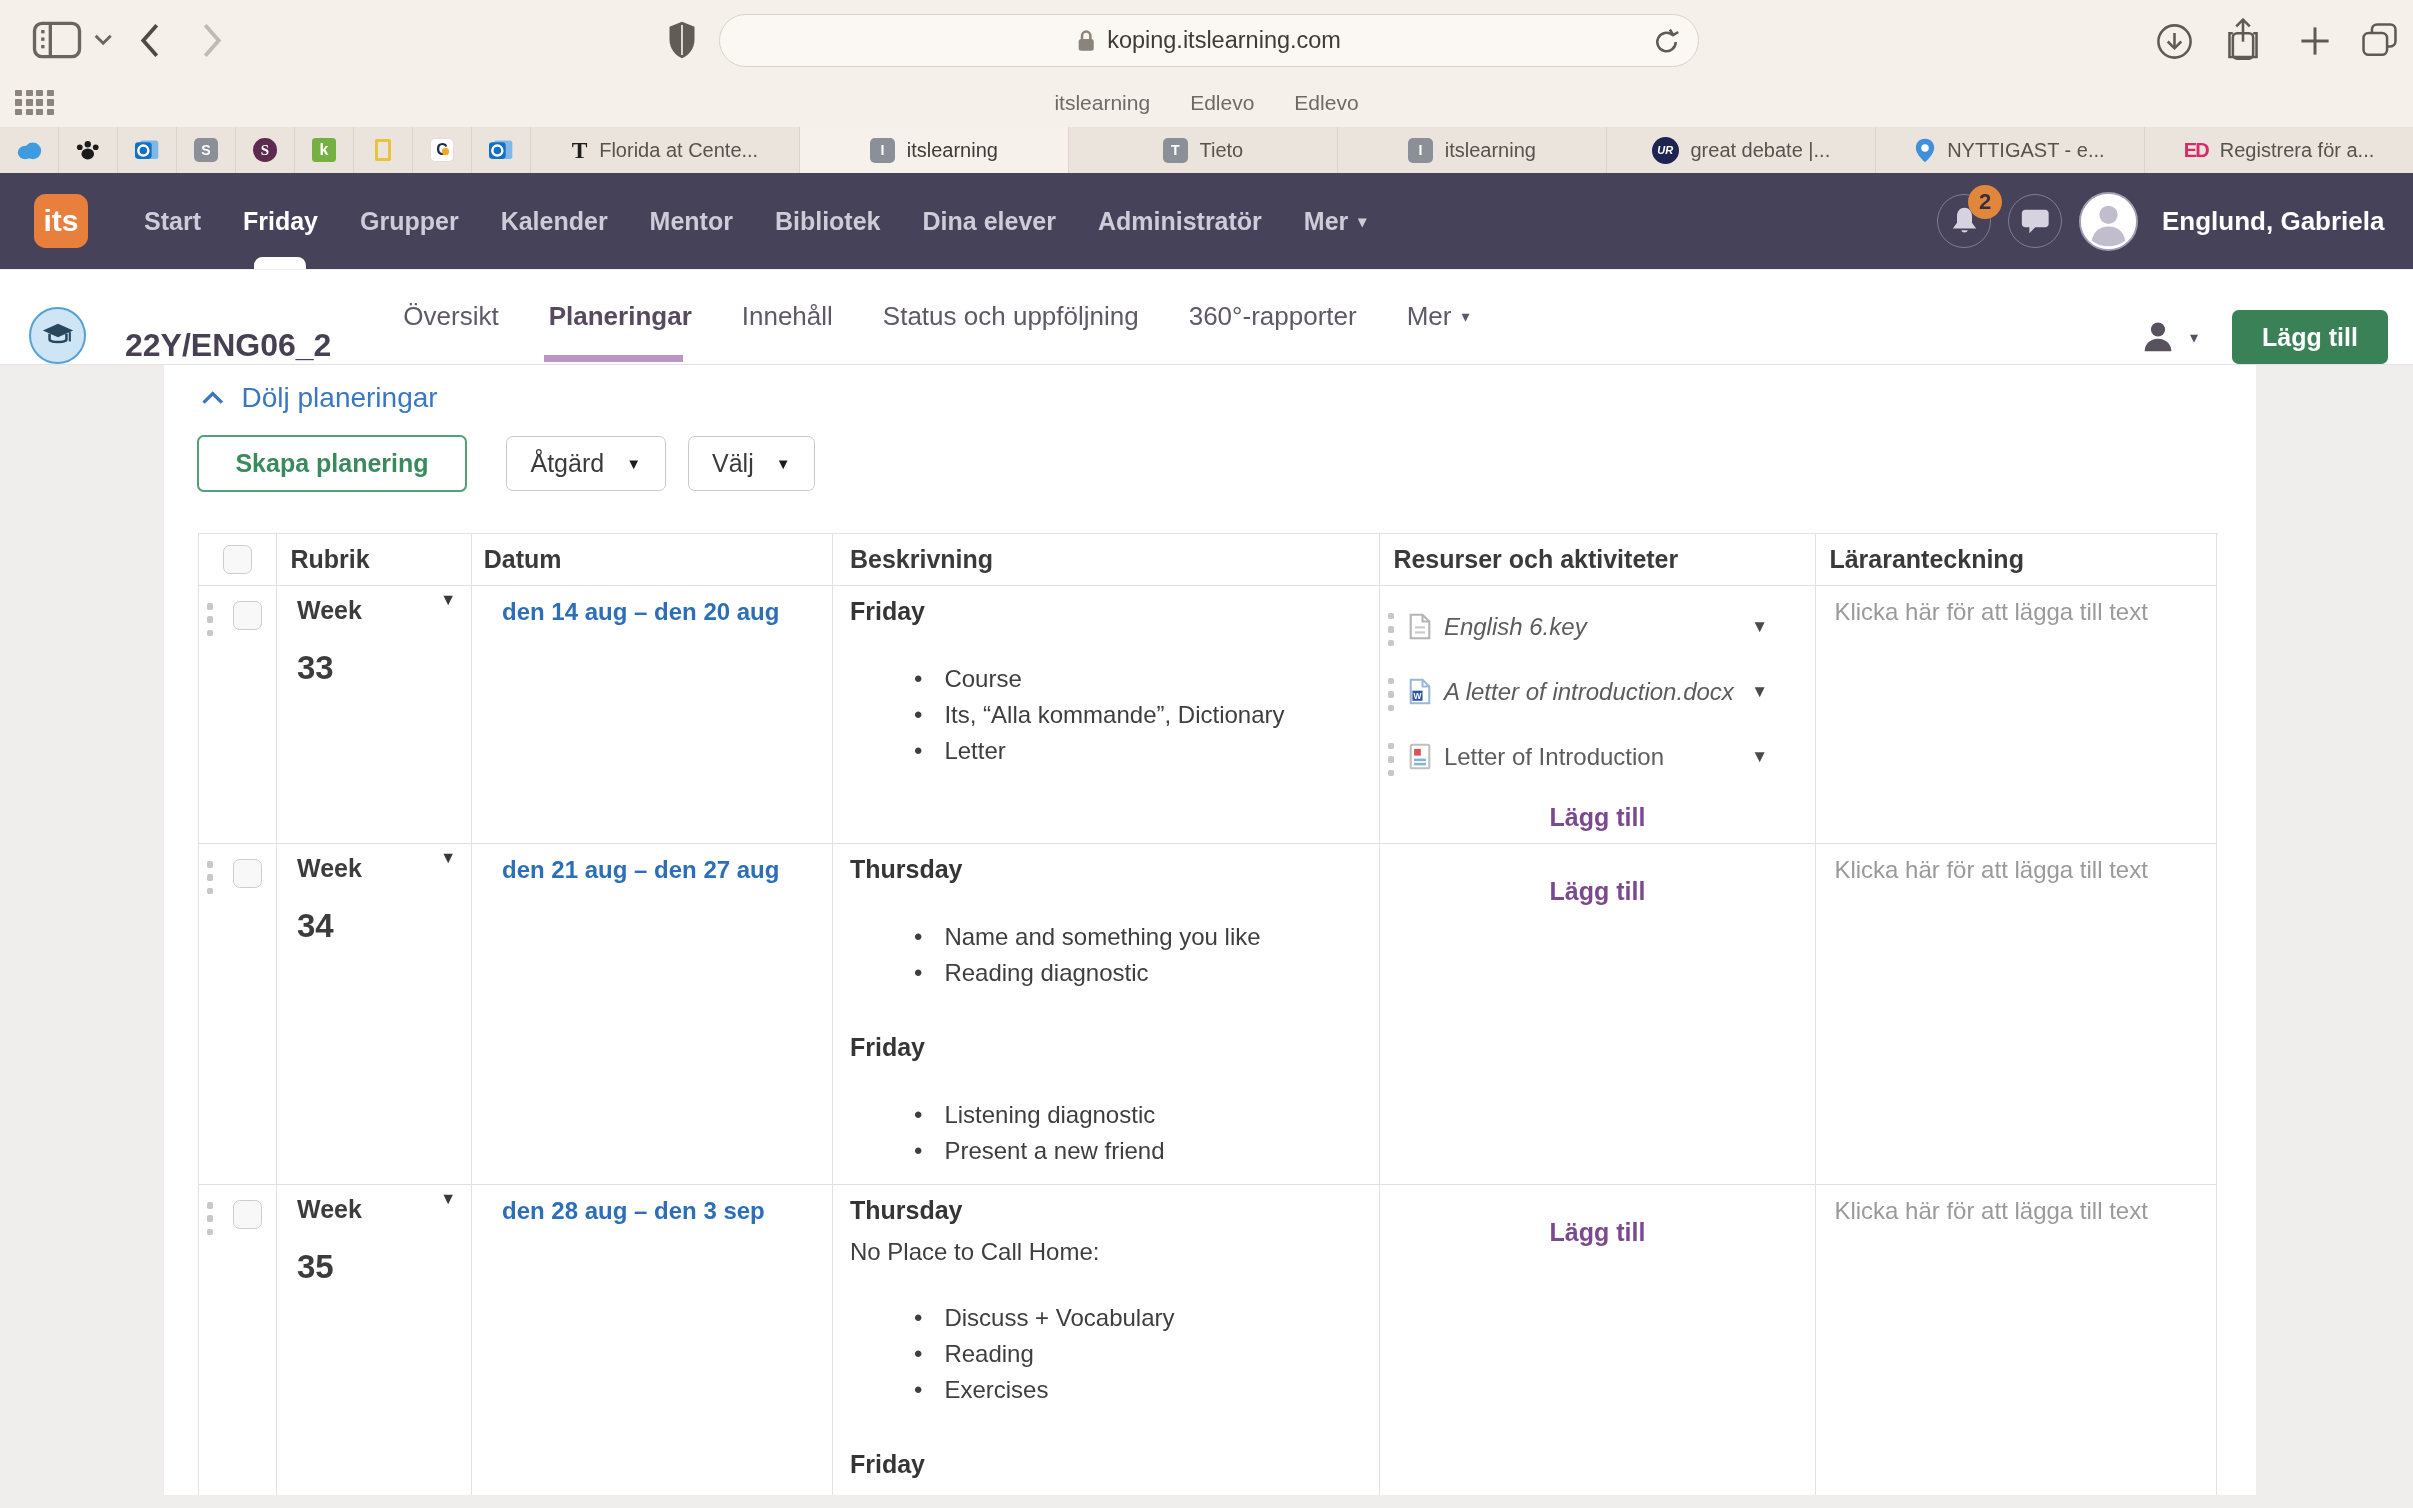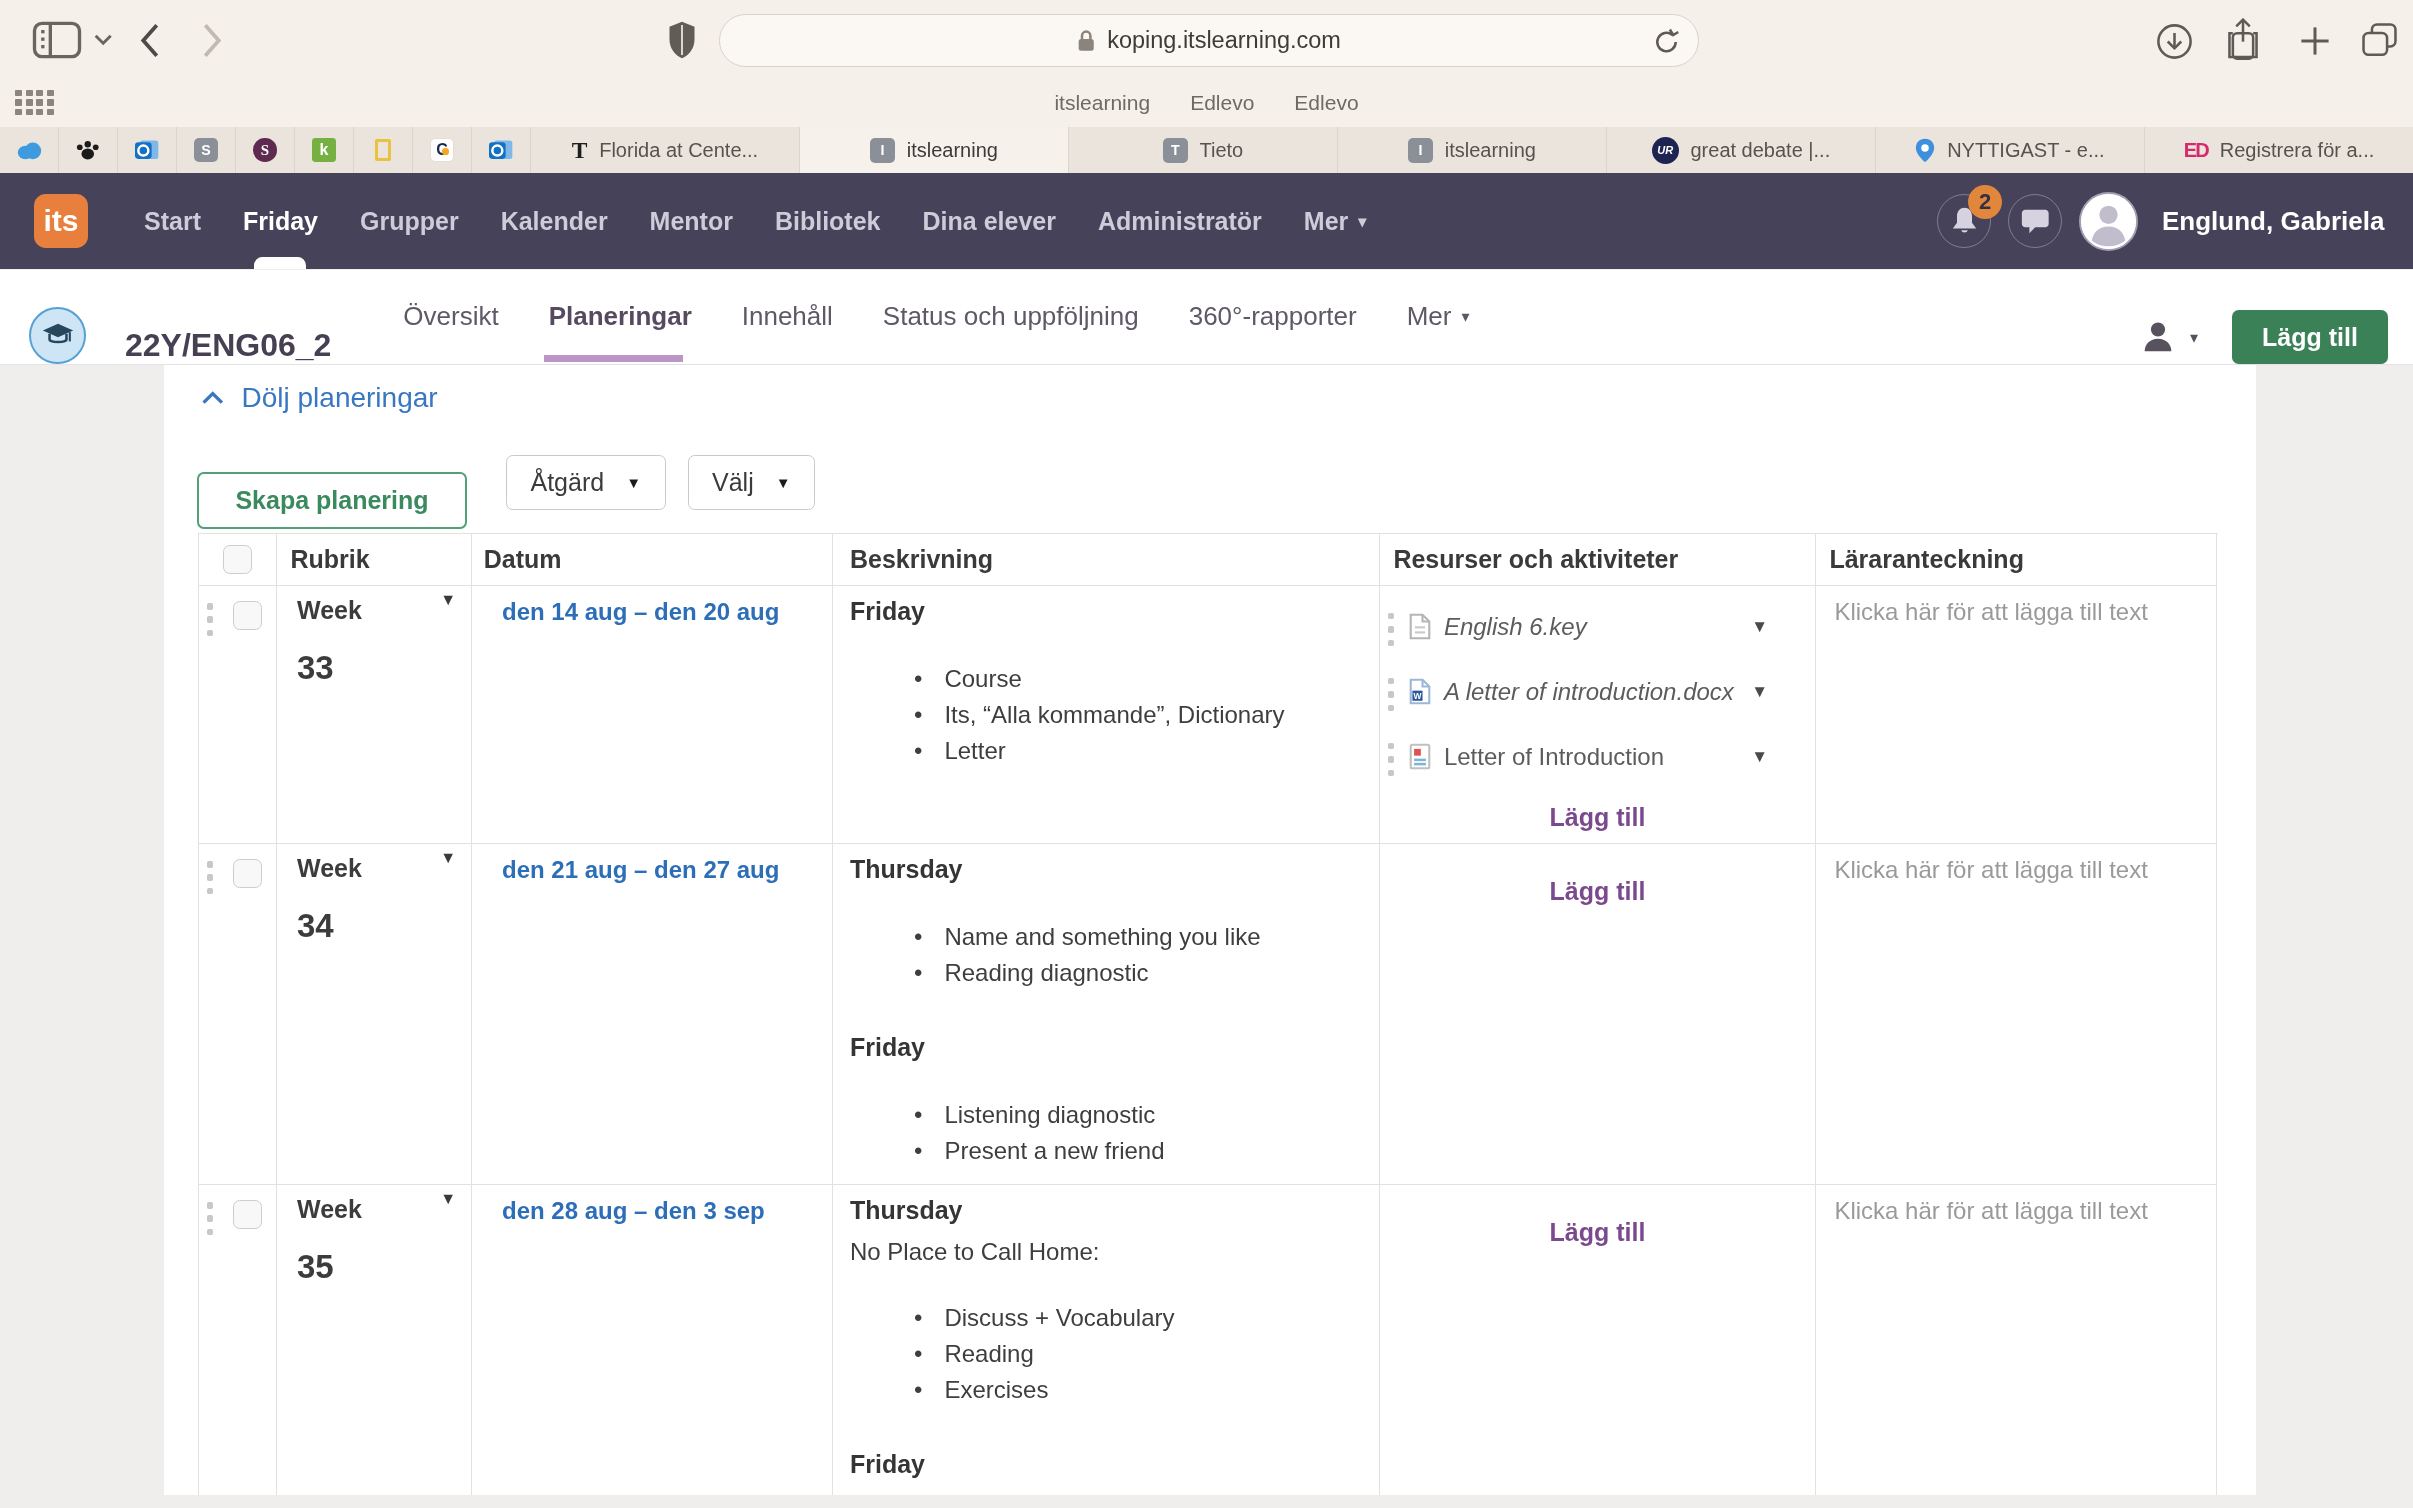--- a/index.html
+++ b/index.html
@@ -135,21 +135,21 @@
   }
 
   
   .panel { position:absolute; top:365px; left:164px; width:2092px; height:1130px; background:#fff; }
   .collapse { position:absolute; top:17px; left:37px; display:flex; align-items:center; gap:17px;
     color:#3a77c1; font-size:28px; cursor:pointer; }
   .btnrow { position:absolute; top:70px; left:33px; display:flex; align-items:center; }
   .btn-green-outline {
     width:270px; height:57px; background:#fff; border:2.5px solid #52a176; border-radius:6.7px;
     color:#3a8a5e; font-weight:bold; font-size:25px;
-    display:flex; align-items:center; justify-content:center; margin-right:39px; cursor:pointer;margin-top:37px;
+    display:flex; align-items:center; justify-content:center; margin-right:39px; cursor:pointer;
   }
   .btn-dd {
     height:55px; background:#fff; border:1.7px solid #c9c9c9; border-radius:6.7px;
     font-size:25px; color:#3b3b3b; display:flex; align-items:center; gap:22px;
     padding:0 23.5px; margin-right:22px; cursor:pointer;
   }
   .dd-caret { font-size:15px; color:#1c1c1c; }
 
   
   .ptable {

